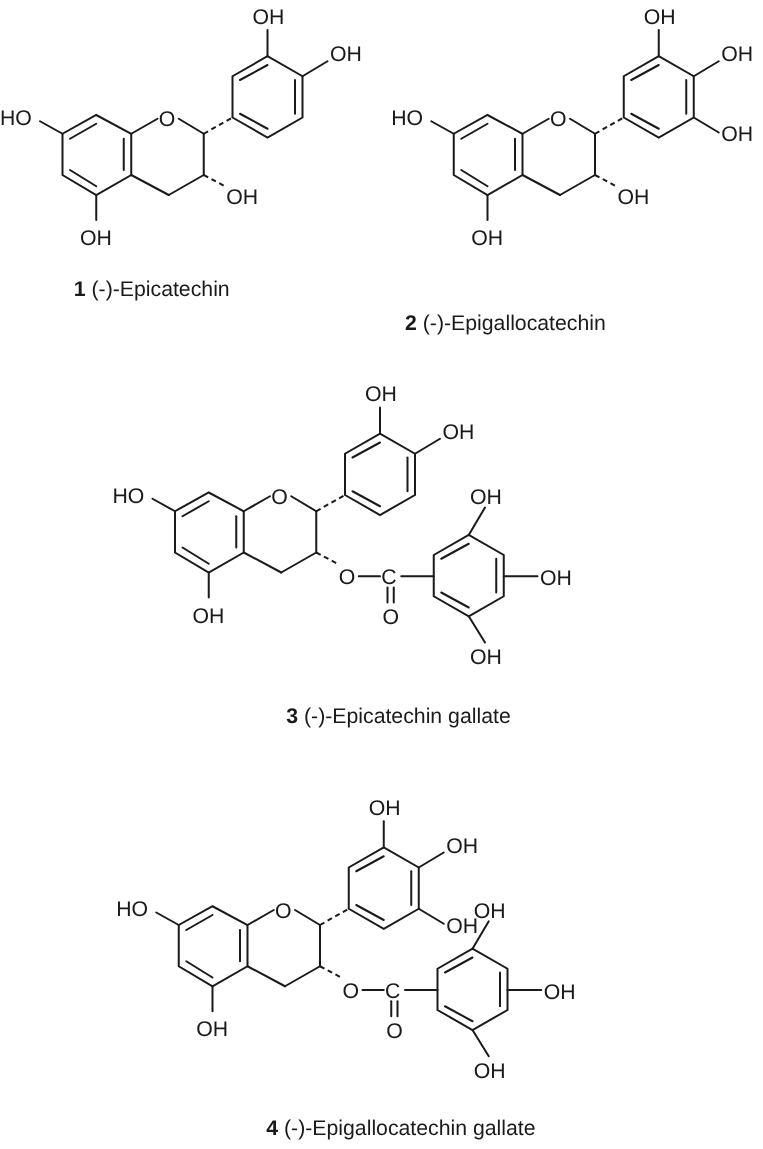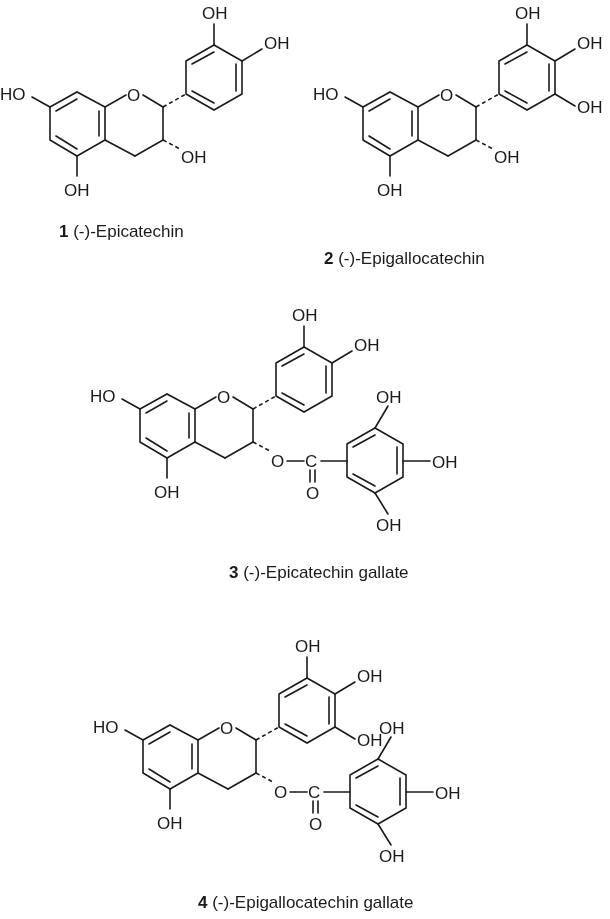--- a/index.html
+++ b/index.html
@@ -188,16 +188,16 @@
   <span>(-)-Epicatechin</span>
 </div>
 <div class="caption" style="left:324px; top:249px;">
   <b>2</b>
   <span>(-)-Epigallocatechin</span>
 </div>
 <div class="caption" style="left:229px; top:563px;">
   <b>3</b>
   <span>(-)-Epicatechin gallate</span>
 </div>
-<div class="caption" style="left:198px; top:893px;">
+<div class="caption" style="left:213px; top:893px;">
   <b>4</b>
   <span>(-)-Epigallocatechin gallate</span>
 </div>
 
 </body></html>

